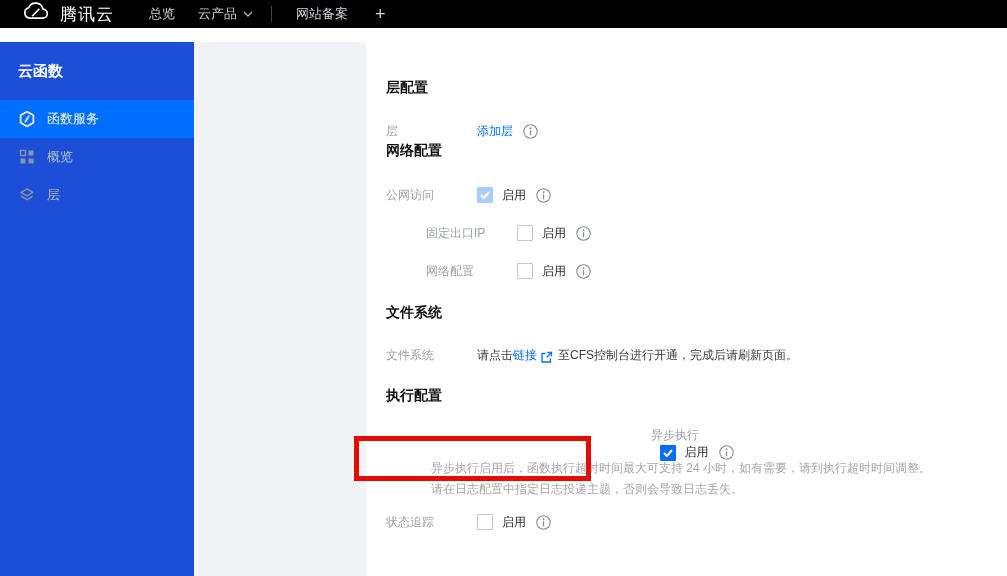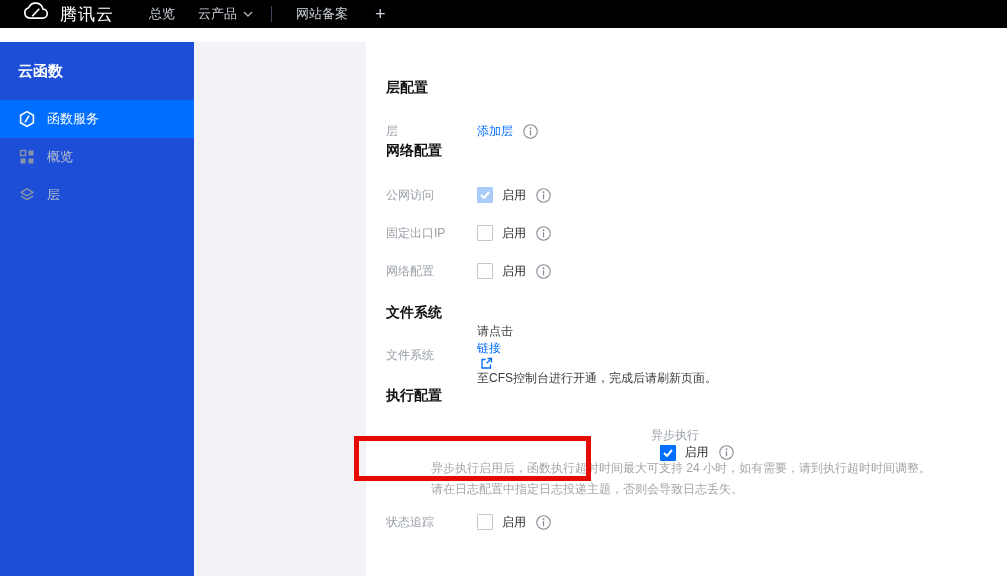--- a/index.html
+++ b/index.html
@@ -39,32 +39,32 @@
   
   .content { position:absolute; top:42px; left:366px; width:641px; height:534px;
     background:#ffffff; padding:36px 0 0 20px; }
   .sec-heading { font-size:14px; font-weight:bold; color:#121212;
     height:18px; line-height:18px; }
   .cfg-row { display:flex; align-items:center; height:20px; font-size:12px; }
   .row-label { width:91px; flex-shrink:0; color:#9aa0a8; }
   .row-value { display:flex; align-items:center; color:#2b2b2b; }
   .blue-link { color:#006eff; text-decoration:none; cursor:pointer; }
   .m25 { margin-top:25px; } .m20 { } .m26 { margin-top:26px; }
-  .m18 { margin-top:18px; } .m22 { margin-top:22px; } .m24 { margin-top:24px; }
+  .m18 { margin-top:18px;margin-left:40px; } .m22 { margin-top:22px; } .m24 { margin-top:24px; }
   .m21 { margin-top:21px; } .m23 { margin-top:23px;flex-direction:column; } .m12 { margin-top:12px; }
 
   .checkbox { width:16px; height:16px; border-radius:1px; margin-right:9px;
     display:inline-flex; align-items:center; justify-content:center; cursor:pointer; }
   .cb-unchecked { background:#ffffff; border:1px solid #c7c7c7; }
   .cb-checked-disabled { background:#a9cdf8; }
   .cb-checked { background:#006eff; }
   .enable-label { color:#262626;font-family:Liberation Mono, monospace; }
   .info-icon { margin-left:10px; display:inline-flex; cursor:pointer; }
 
-  .fs-text { color:#3c3c3c; display:flex; align-items:flex-start;flex-direction:column; }
+  .fs-text { color:#3c3c3c; display:flex; align-items:flex-end; }
   .ext-icon { margin:0 5px 0 3px; display:inline-flex; }
 
   .help-text { margin-left:45px; margin-top:11px; width:530px; font-size:12px;
     line-height:21px; color:#a6a6a6; }
 
   
   .annotation-rect { position:absolute; left:354px; top:436px; width:237px; height:45px;
     border:5px solid #e60b00; z-index:8; pointer-events:none; }
 </style>
 </head>

